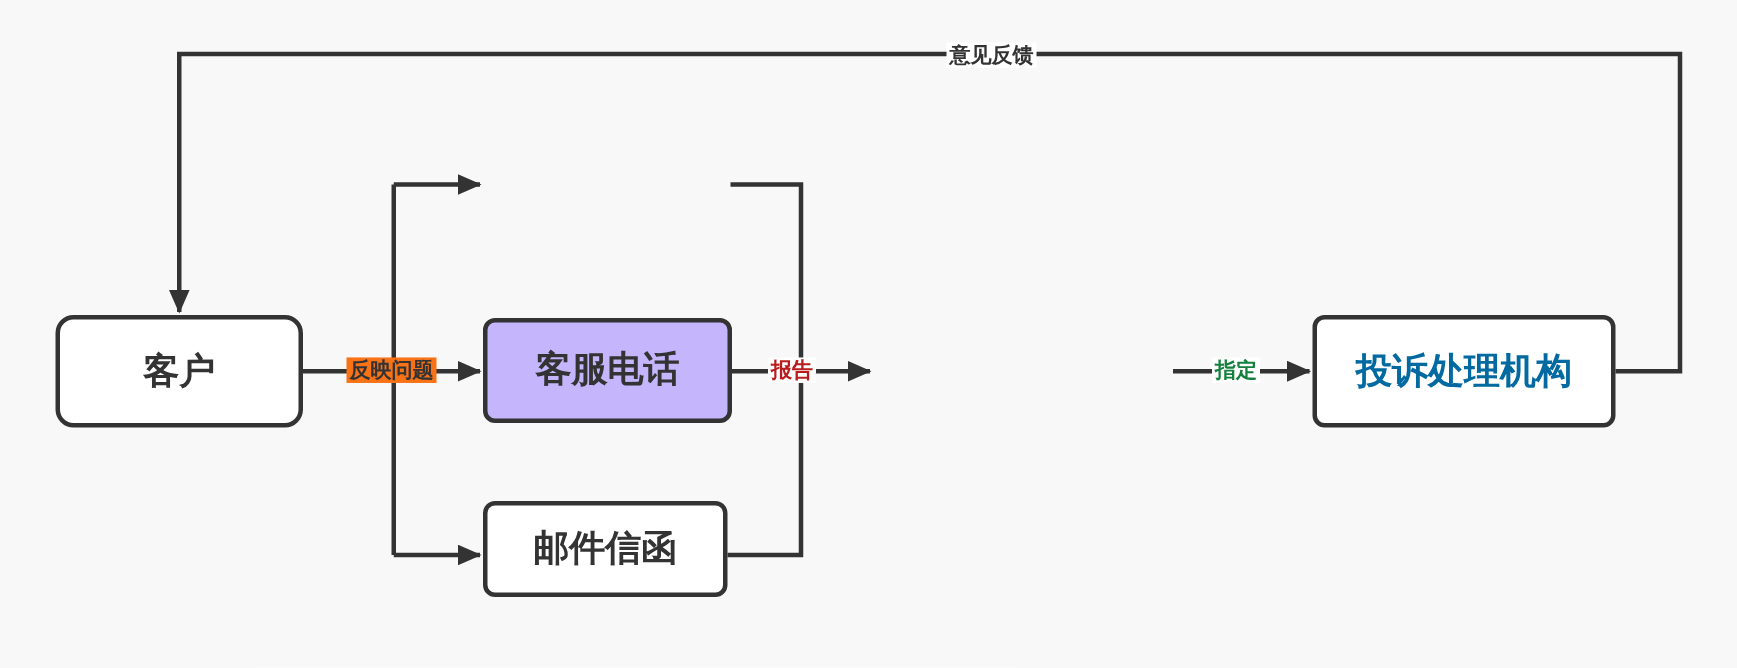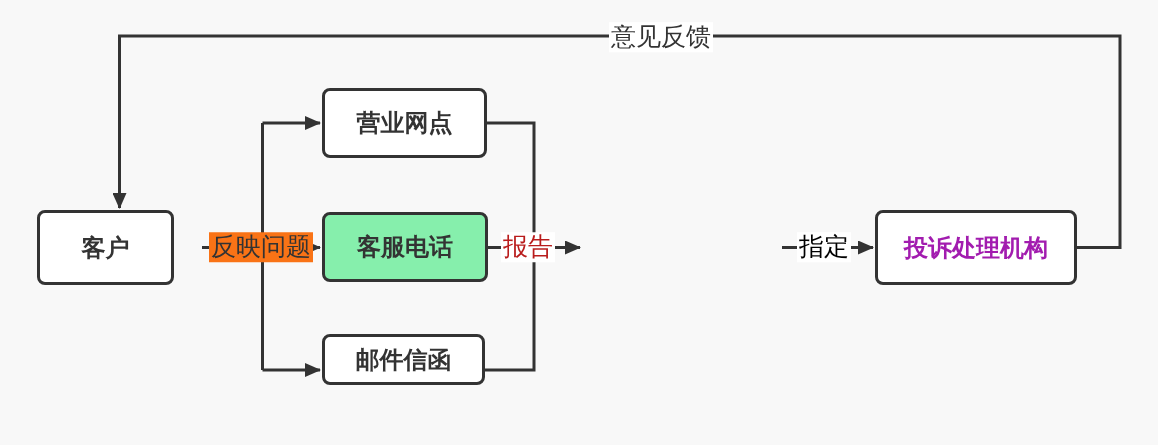--- a/index.html
+++ b/index.html
@@ -32,22 +32,22 @@
     border-width: 3px;
     font-weight: bold;
     font-size: 24px;
     line-height: 1.25;
     white-space: nowrap;
   }
   .edge-label {
     position: absolute;
     z-index: 2;
     transform: translate(-50%, -50%);
-    font-size: 25px;
-    font-weight: normal;
+    font-size: 14px;
+    font-weight: bold;
     line-height: 1.1;
     padding: 1px 2px;
     white-space: nowrap;
   }
 </style>
 </head>
 <body>
 
 <div id="canvas" style="background: rgb(248, 248, 248);">
 
@@ -72,37 +72,34 @@
       <path d="M488,247.5 L580,247.5" marker-end="url(#arrow)"></path>
 
       <path d="M782,247.5 L873,247.5" marker-end="url(#arrow)"></path>
 
       <path d="M1077,247.5 L1120,247.5 L1120,36 L119.5,36 L119.5,208" marker-end="url(#arrow)"></path>
     </g>
   </svg>
 
   <div class="edge-label" style="left: 261px; top: 247px; background: #f97316; color: rgb(51, 51, 51);">反映问题</div>
   <div class="edge-label" style="left: 528px; top: 247px; background: rgb(255, 255, 255); color: #b91c1c;">报告</div>
-  <div class="edge-label" style="left: 824px; top: 247px; background: rgb(255, 255, 255); color: #000000;">指定</div>
+  <div class="edge-label" style="left: 824px; top: 247px; background: rgb(255, 255, 255); color: #15803d;">指定</div>
   <div class="edge-label" style="left: 661px; top: 37px; background: rgb(255, 255, 255); color: rgb(51, 51, 51);">意见反馈</div>
 
-  <div class="node" style="left: 37px; top: 210px; width: 137px; height: 75px; background: rgb(255, 255, 255); border-color: rgb(51, 51, 51); color: rgb(51, 51, 51);">
+  <div class="node" style="left: 37px; top: 210px; width: 165px; height: 75px; background: rgb(255, 255, 255); border-color: rgb(51, 51, 51); color: rgb(51, 51, 51); border-radius: 12px;">
     <span>客户</span>
   </div>
 
-  <div class="node" style="left: 322px; top: 88px; width: 165px; height: 70px; background: rgb(255, 255, 255); border-color: rgb(51, 51, 51); color: rgb(51, 51, 51);">
-    <span>营业网点</span>
-  </div>
 
-  <div class="node" style="left: 322px; top: 212px; width: 166px; height: 70px; background: #86efac; border-color: rgb(51, 51, 51); color: rgb(51, 51, 51);">
+  <div class="node" style="left: 322px; top: 212px; width: 166px; height: 70px; background: #c4b5fd; border-color: rgb(51, 51, 51); color: rgb(51, 51, 51);">
     <span>客服电话</span>
   </div>
 
-  <div class="node" style="left: 322px; top: 334px; width: 163px; height: 51px; background: rgb(255, 255, 255); border-color: rgb(51, 51, 51); color: rgb(51, 51, 51);">
+  <div class="node" style="left: 322px; top: 334px; width: 163px; height: 64px; background: rgb(255, 255, 255); border-color: rgb(51, 51, 51); color: rgb(51, 51, 51);">
     <span>邮件信函</span>
   </div>
 
 
-  <div class="node" style="left: 875px; top: 210px; width: 202px; height: 75px; background: rgb(255, 255, 255); border-color: rgb(51, 51, 51); color: #a21caf;">
+  <div class="node" style="left: 875px; top: 210px; width: 202px; height: 75px; background: rgb(255, 255, 255); border-color: rgb(51, 51, 51); color: #0369a1;">
     <span>投诉处理机构</span>
   </div>
 
 </div>
 
 </body></html>

